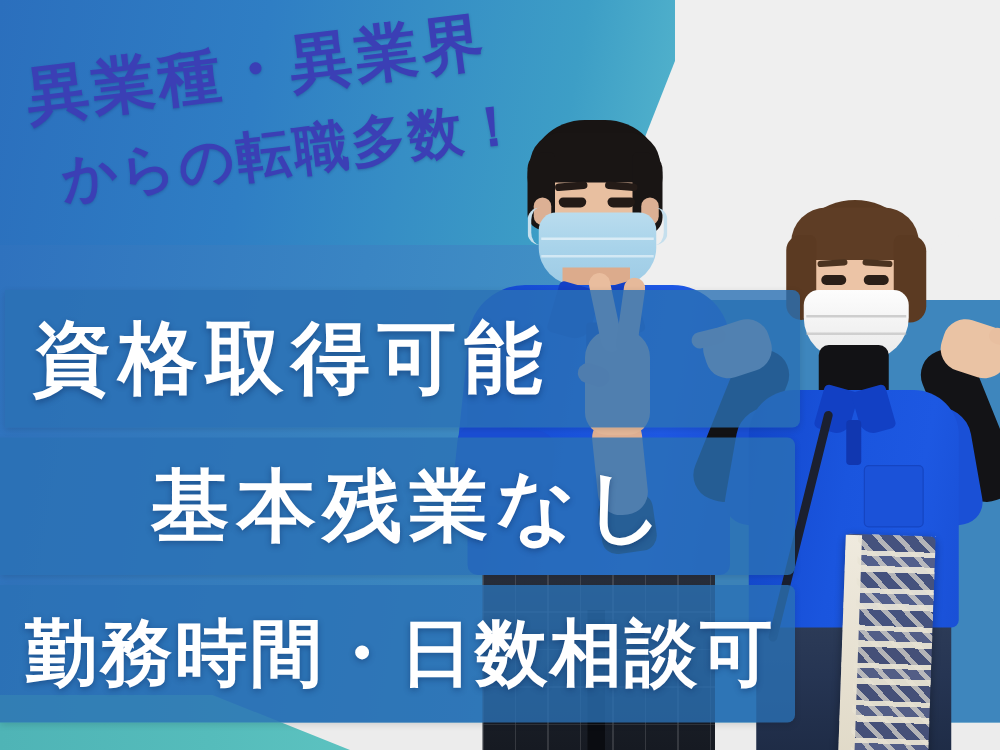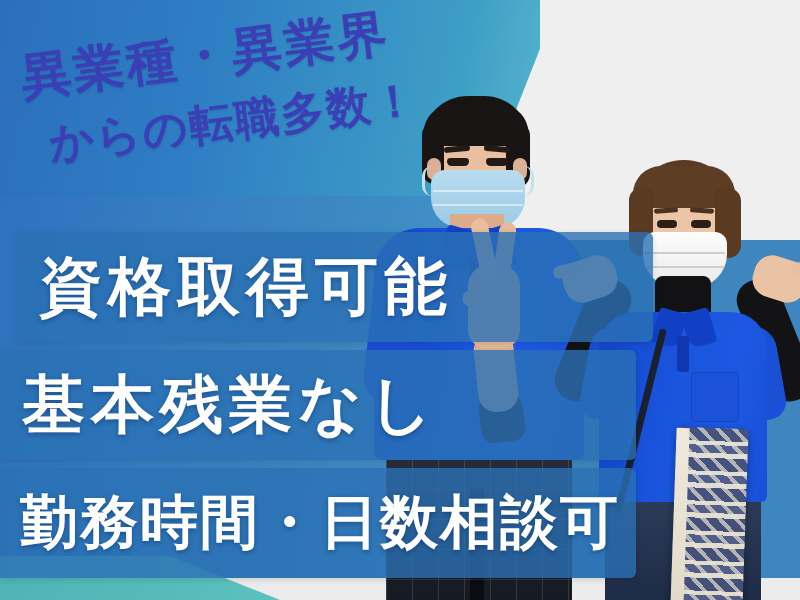--- a/index.html
+++ b/index.html
@@ -231,23 +231,23 @@
     display:flex; align-items:center;
     box-shadow:0 2px 6px rgba(0,0,0,.12);
   }
   .band .band-text {
     color:#ffffff;
     font-family:"DejaVu Sans","Liberation Sans",sans-serif;
     font-weight:700;
     white-space:nowrap;
     text-shadow:0 2px 5px rgba(10,40,90,.45);
   }
-  #band1 { left:17px; top:232px; width:636px; height:110px; }
+  #band1 { left:4px; top:232px; width:636px; height:110px; }
   #band1 .band-text { font-size:63px; letter-spacing:6px; margin-left:22px; }
-  #band2 { left:0; top:350px; width:636px; height:110px; }
+  #band2 { left:0; top:350px; width:636px; height:110px;justify-content:center; }
   #band2 .band-text { font-size:63px; letter-spacing:6px; margin-left:22px; }
   #band3 { left:0; top:468px; width:636px; height:110px; }
   #band3 .band-text { font-size:58px; letter-spacing:2px; margin-left:20px; }
 </style>
 </head>
 <body>
 
 <div id="poster">
 
   <div class="bg-gradient"></div>

